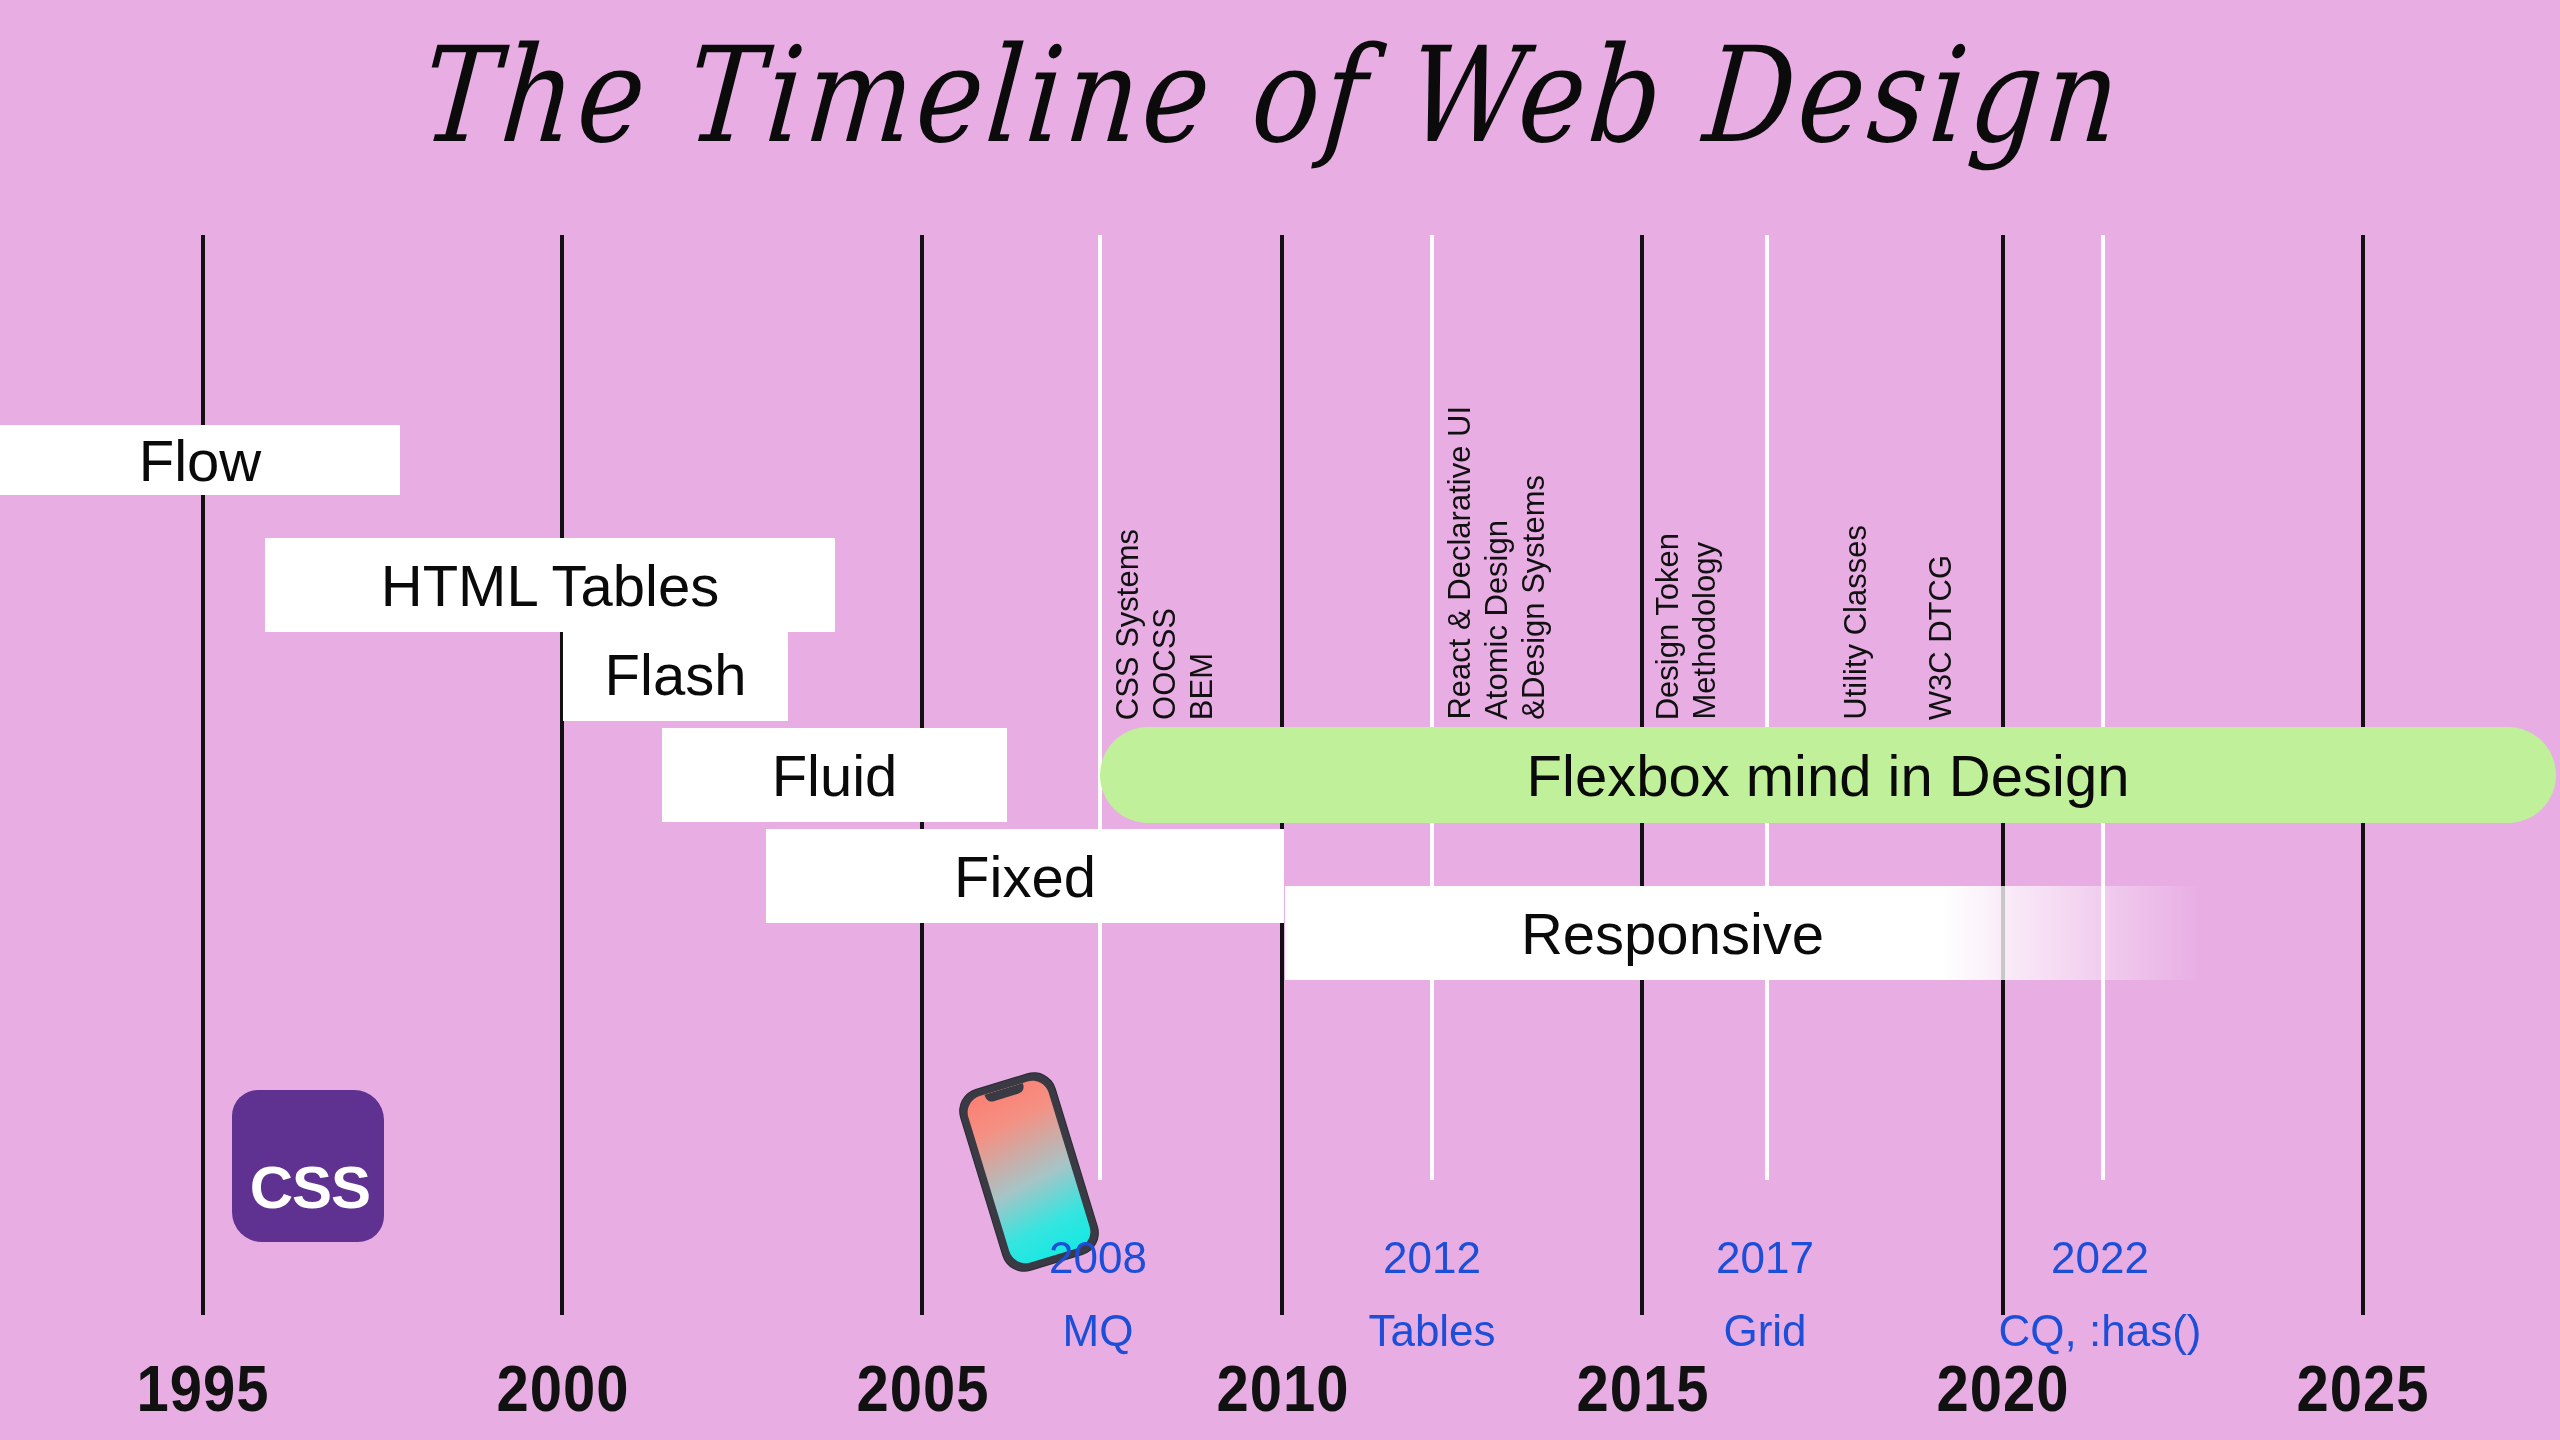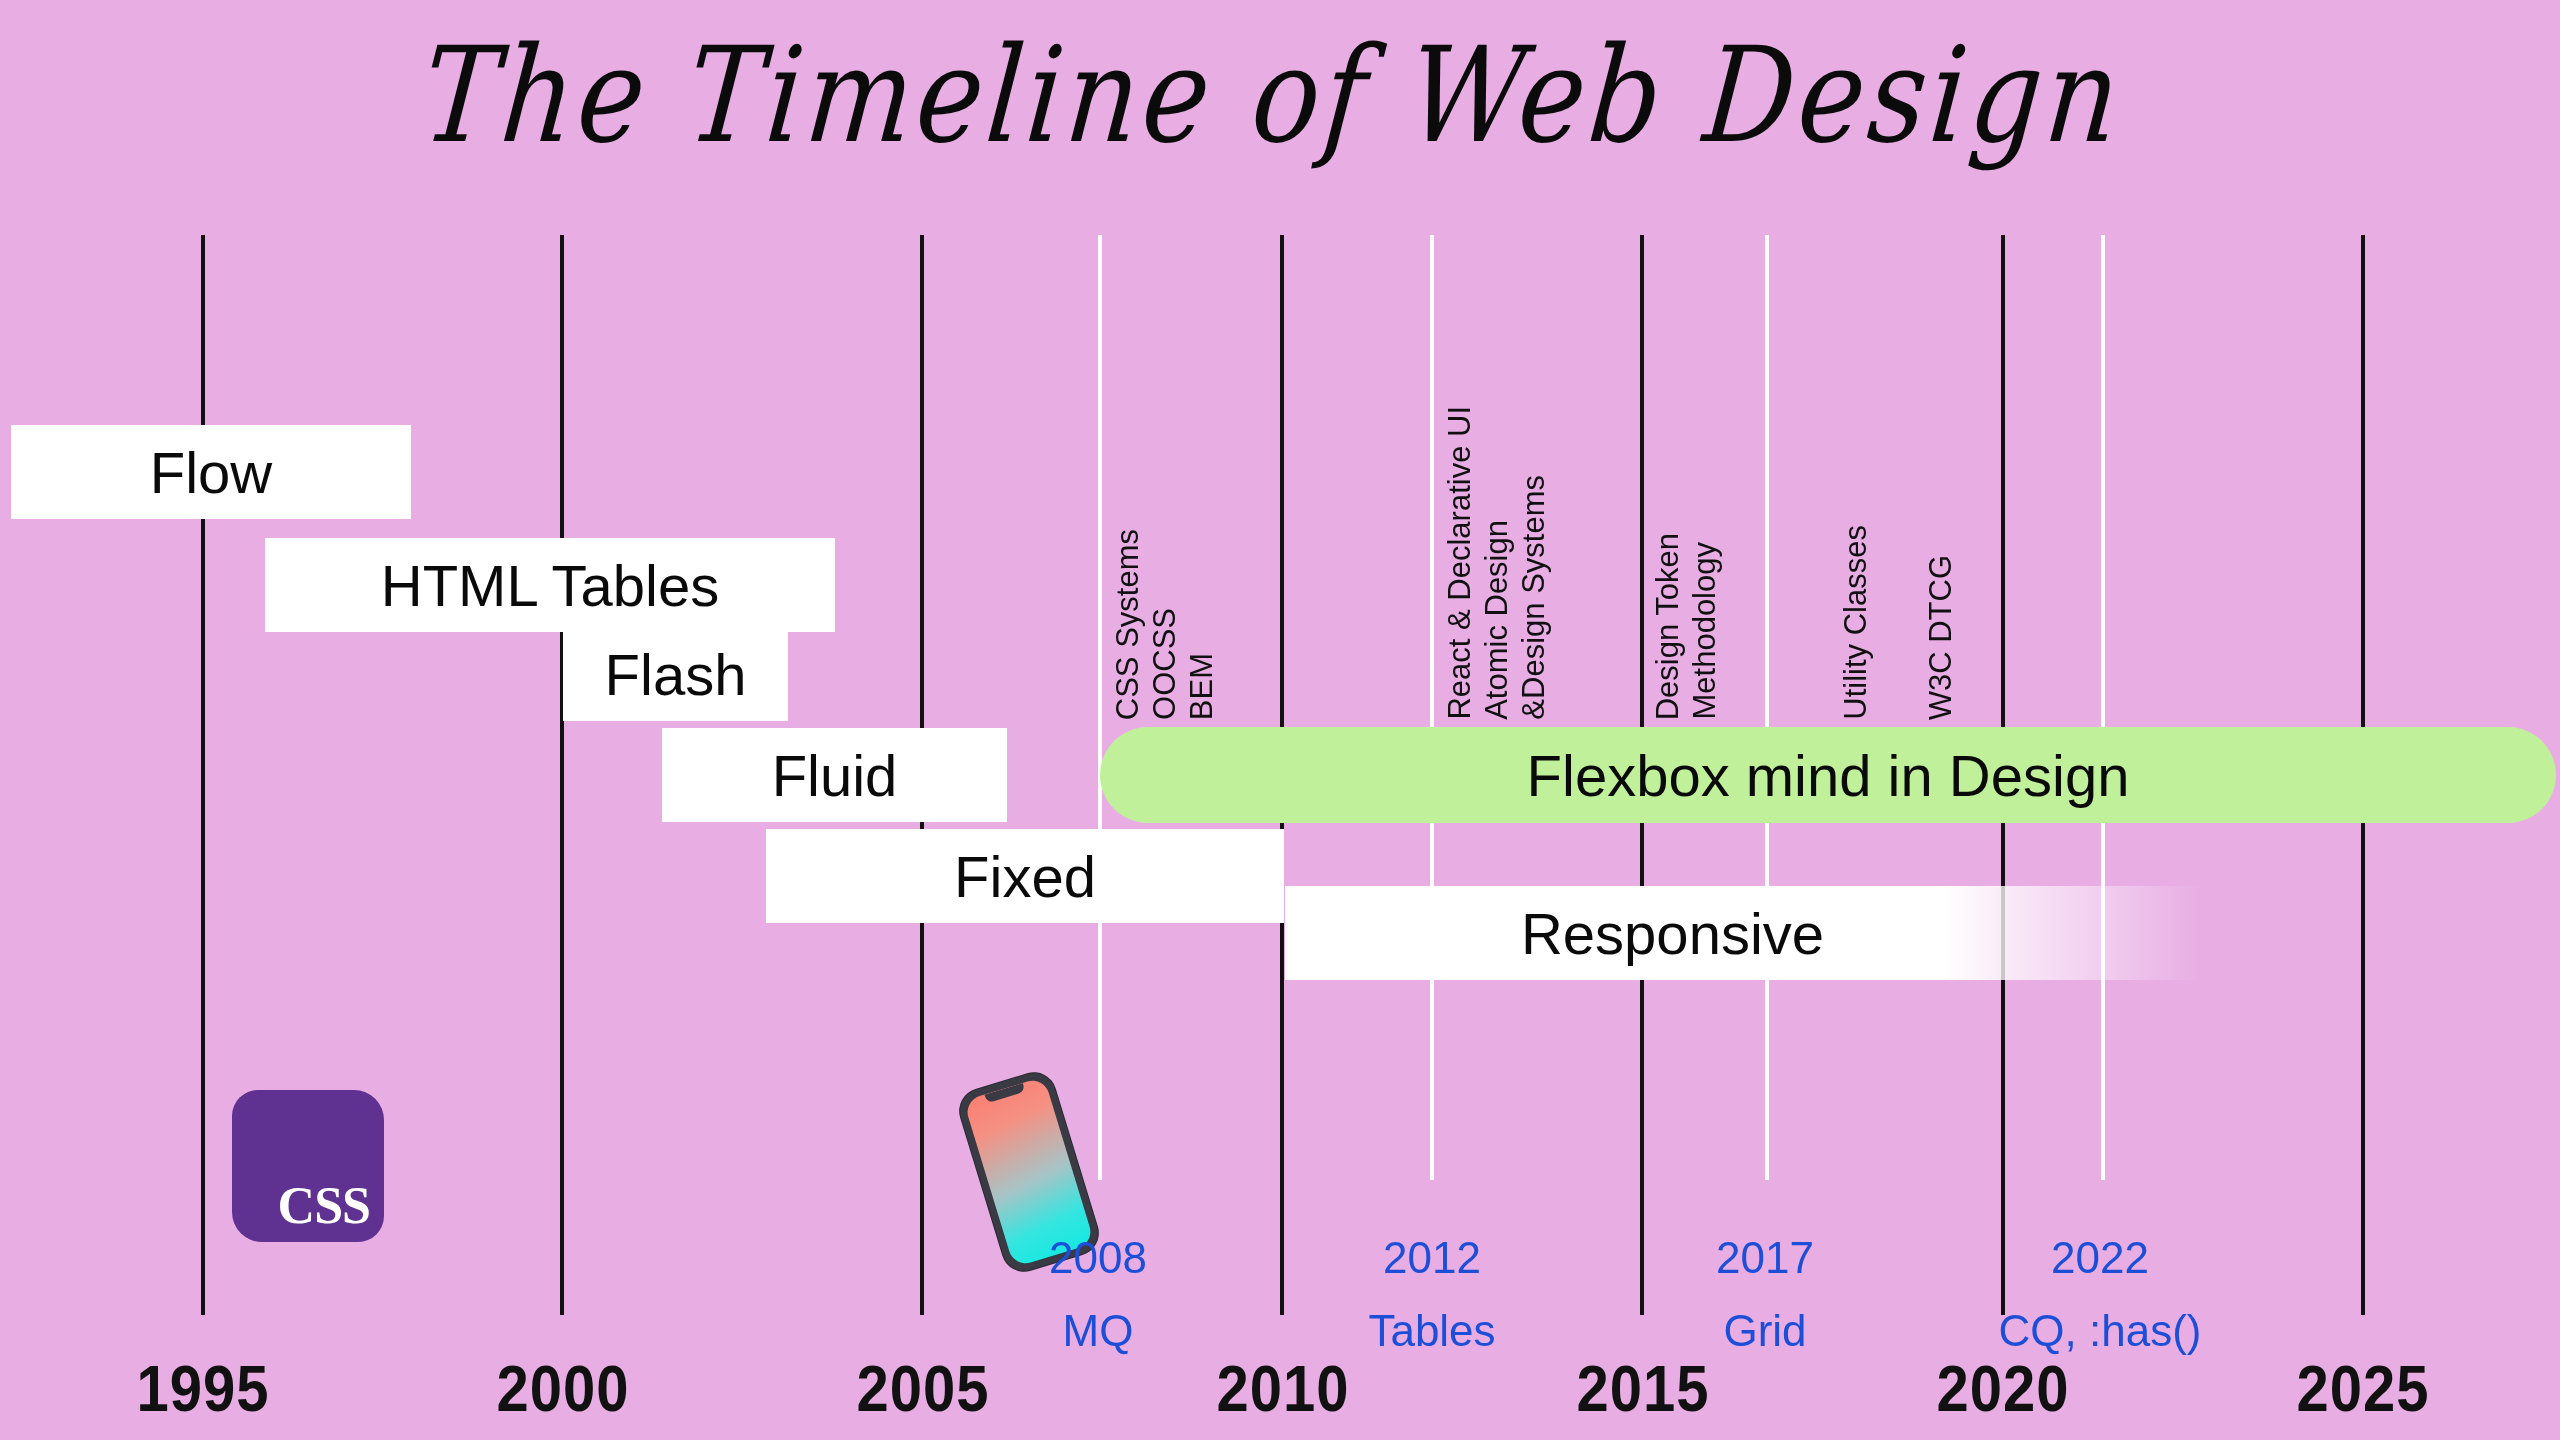--- a/index.html
+++ b/index.html
@@ -87,27 +87,26 @@
   .css-logo{
     position:absolute;
     width:152px;height:152px;
     background:#5f3191;
     border-radius:26px 26px 26px 26px;
     border-top-right-radius:30px;
     border-bottom-left-radius:30px;
   }
   .css-logo .css-text{
     position:absolute;
-    right:14px;bottom:10px;
+    right:14px;bottom:24px;
     color:#ffffff;
-    font-size:52px;
+    font-size:60px;
     font-weight:700;
     letter-spacing:-1px;
     line-height:1;
-    font-family:Liberation Serif, serif;
   }
 
   
   .phone{
     position:absolute;
     width:98px;height:188px;
     transform:rotate(-17deg);
   }
   .phone-body{
     position:absolute;inset:0;
@@ -142,21 +141,21 @@
   <div class="gridline major" style="left:1280px;"></div>
   <div class="gridline major" style="left:1640px;"></div>
   <div class="gridline major" style="left:2001px;"></div>
   <div class="gridline major" style="left:2361px;"></div>
 
   <div class="gridline minor" style="left:1098px;"></div>
   <div class="gridline minor" style="left:1430px;"></div>
   <div class="gridline minor" style="left:1765px;"></div>
   <div class="gridline minor" style="left:2101px;"></div>
 
-  <div class="bar" style="left:11px;width:400px;top:425px;height:94px;text-align:right;">
+  <div class="bar" style="left:0px;width:400px;top:425px;height:70px;text-align:right;">
     <span class="bar-label">Flow</span>
   </div>
 
   <div class="bar" style="left:265px;width:570px;top:538px;height:94px;">
     <span class="bar-label">HTML Tables</span>
   </div>
 
   <div class="bar" style="left:563px;width:225px;top:627px;height:94px;">
     <span class="bar-label">Flash</span>
   </div>

